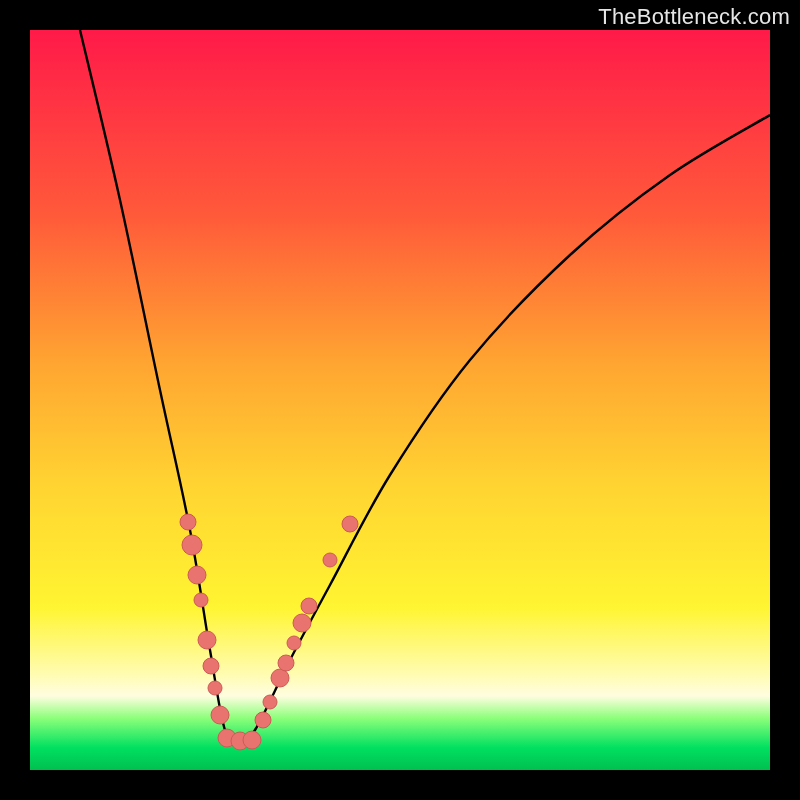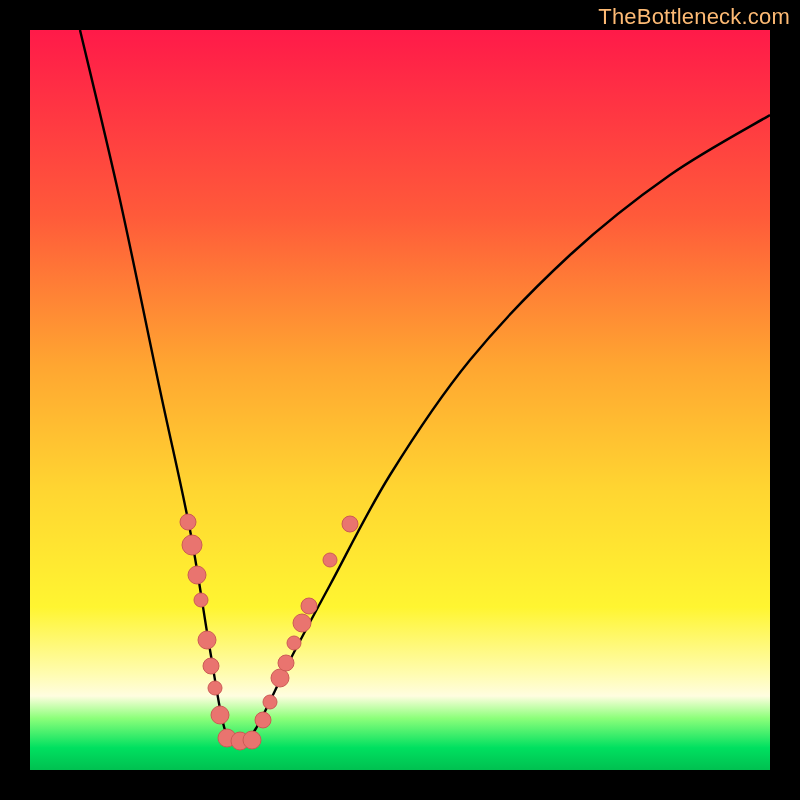--- a/index.html
+++ b/index.html
@@ -37,21 +37,21 @@
       #fffde0 90%,
       #8cff7a 93%,
       #00e060 97%,
       #00c050 100%
     );
   }
   .watermark {
     position: absolute;
     top: 4px;
     right: 10px;
-    color: #fdba74;
+    color: #e5e5e5;
     font-size: 22px;
     font-weight: 500;
     letter-spacing: 0.2px;
     user-select: none;
   }
   svg.curve {
     position: absolute;
     left: 0;
     top: 0;
     width: 740px;

